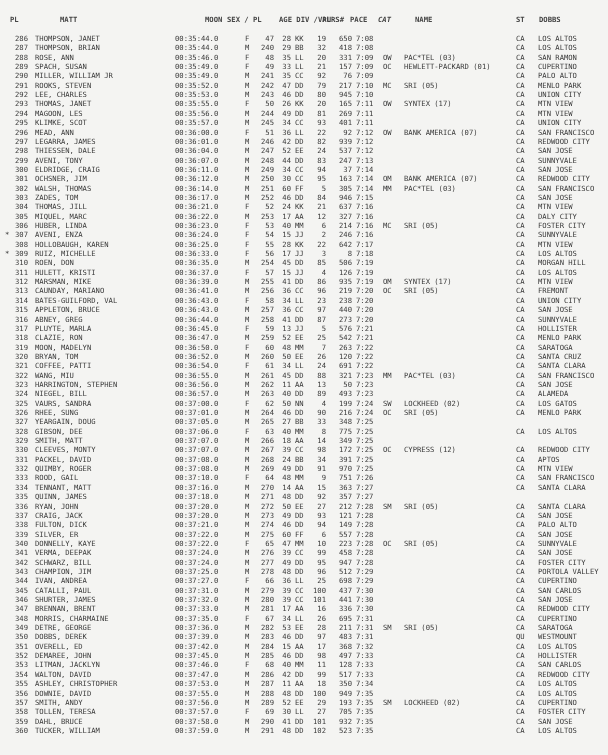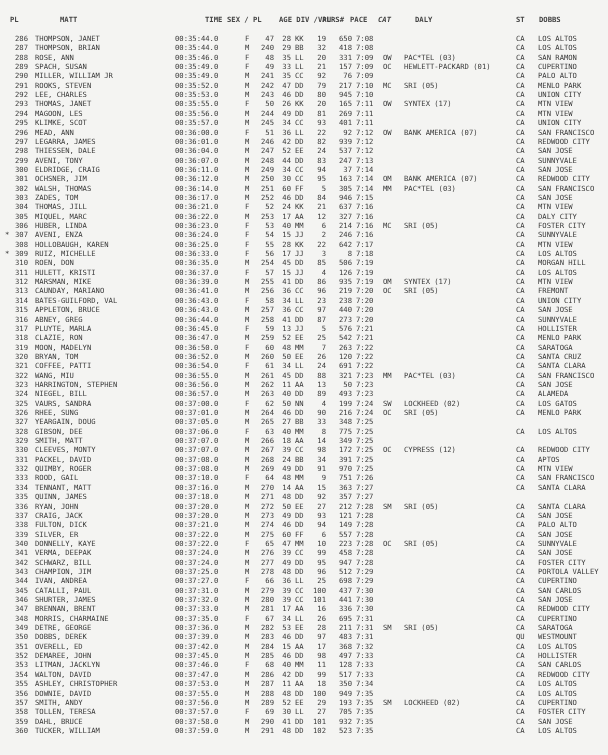--- a/index.html
+++ b/index.html
@@ -45,27 +45,27 @@
   .hdr .st2   { left: 516px; width: 20px; }
   .hdr .city2 { left: 539px; width: 40px; }
 </style>
 </head>
 <body>
 
 <div class="page">
   <div class="hdr">
     <span class="c pl">PL</span>
     <span class="c name">MATT</span>
-    <span class="c time">TIME</span>
+    <span class="c time">MOON</span>
     <span class="c sexpl">SEX / PL</span>
     <span class="c agediv">AGE DIV / PL</span>
     <span class="c race2">VAURS#</span>
     <span class="c pace2">PACE</span>
     <span class="c cat2">CAT</span>
-    <span class="c team2">DALY</span>
+    <span class="c team2">NAME</span>
     <span class="c st2">ST</span>
     <span class="c city2">DOBBS</span>
   </div>
   <div id="rows">
       <div class="row" style="top: 34px;"><span class="c star"></span><span class="c pl r">286</span><span class="c name">THOMPSON, JANET</span><span class="c time">00:35:44.0</span><span class="c sex">F</span><span class="c spl r">47</span><span class="c age r">28</span><span class="c div">KK</span><span class="c dpl r">19</span><span class="c race r">650</span><span class="c pace">7:08</span><span class="c cat"></span><span class="c team"></span><span class="c st">CA</span><span class="c city">LOS ALTOS</span></div>
       <div class="row" style="top: 43.35px;"><span class="c star"></span><span class="c pl r">287</span><span class="c name">THOMPSON, BRIAN</span><span class="c time">00:35:44.0</span><span class="c sex">M</span><span class="c spl r">240</span><span class="c age r">29</span><span class="c div">BB</span><span class="c dpl r">32</span><span class="c race r">418</span><span class="c pace">7:08</span><span class="c cat"></span><span class="c team"></span><span class="c st">CA</span><span class="c city">LOS ALTOS</span></div>
       <div class="row" style="top: 52.7px;"><span class="c star"></span><span class="c pl r">288</span><span class="c name">ROSE, ANN</span><span class="c time">00:35:46.0</span><span class="c sex">F</span><span class="c spl r">48</span><span class="c age r">35</span><span class="c div">LL</span><span class="c dpl r">20</span><span class="c race r">331</span><span class="c pace">7:09</span><span class="c cat">OW</span><span class="c team">PAC*TEL (03)</span><span class="c st">CA</span><span class="c city">SAN RAMON</span></div>
       <div class="row" style="top: 62.05px;"><span class="c star"></span><span class="c pl r">289</span><span class="c name">SPACH, SUSAN</span><span class="c time">00:35:49.0</span><span class="c sex">F</span><span class="c spl r">49</span><span class="c age r">33</span><span class="c div">LL</span><span class="c dpl r">21</span><span class="c race r">157</span><span class="c pace">7:09</span><span class="c cat">OC</span><span class="c team">HEWLETT-PACKARD (01)</span><span class="c st">CA</span><span class="c city">CUPERTINO</span></div>
       <div class="row" style="top: 71.4px;"><span class="c star"></span><span class="c pl r">290</span><span class="c name">MILLER, WILLIAM JR</span><span class="c time">00:35:49.0</span><span class="c sex">M</span><span class="c spl r">241</span><span class="c age r">35</span><span class="c div">CC</span><span class="c dpl r">92</span><span class="c race r">76</span><span class="c pace">7:09</span><span class="c cat"></span><span class="c team"></span><span class="c st">CA</span><span class="c city">PALO ALTO</span></div>
       <div class="row" style="top: 80.75px;"><span class="c star"></span><span class="c pl r">291</span><span class="c name">ROOKS, STEVEN</span><span class="c time">00:35:52.0</span><span class="c sex">M</span><span class="c spl r">242</span><span class="c age r">47</span><span class="c div">DD</span><span class="c dpl r">79</span><span class="c race r">217</span><span class="c pace">7:10</span><span class="c cat">MC</span><span class="c team">SRI (05)</span><span class="c st">CA</span><span class="c city">MENLO PARK</span></div>

